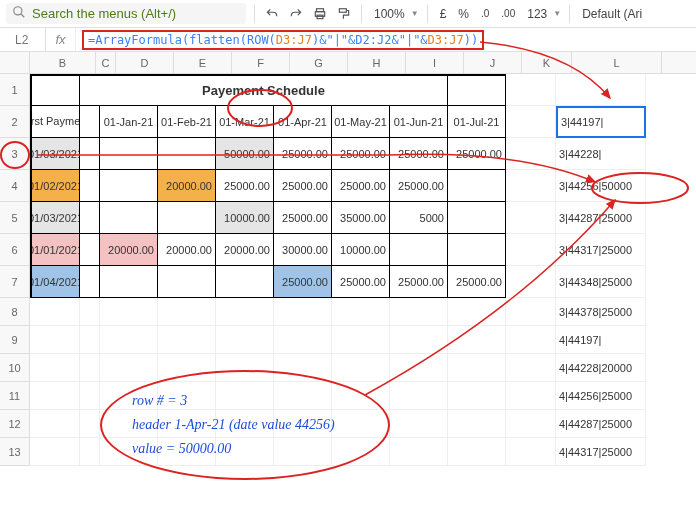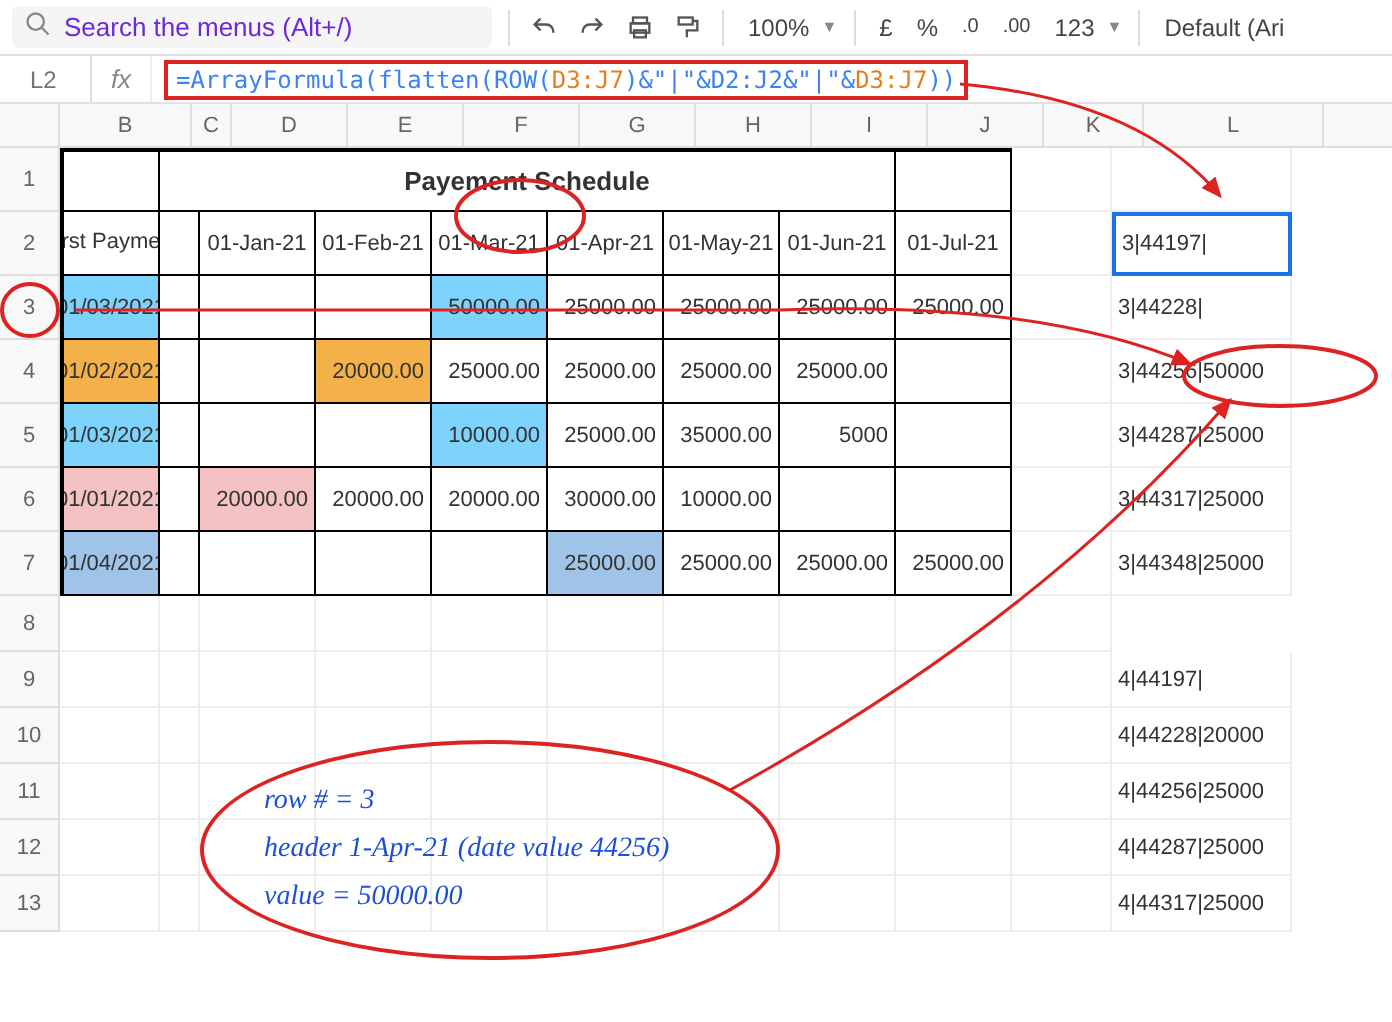--- a/index.html
+++ b/index.html
@@ -1,19 +1,19 @@
 <!DOCTYPE html>
 <html><head>
 <meta charset="utf-8">
 <style>
   * { box-sizing: border-box; margin: 0; padding: 0; }
   body { font-family: Arial, sans-serif; font-size: 12px; background: #fff; color: #333; width: 696px; height: 511px; overflow: hidden; position: relative; }
   
   .toolbar { display: flex; align-items: center; height: 28px; padding: 2px 6px; gap: 4px; border-bottom: 1px solid #e0e0e0; }
-  .search-menus { flex: 0 0 240px; display: flex; align-items: center; gap: 6px; padding: 2px 6px; background: #f5f5f5; border-radius: 3px; color: #6d28d9; font-size: 13px; }
+  .search-menus { flex: 0 0 240px; display: flex; align-items: center; gap: 6px; padding: 2px 6px; background: #f5f5f5; border-radius: 3px; color: #4d7c0f; font-size: 13px; }
   .tb-group { display: flex; align-items: center; gap: 6px; }
   .tb-sep { width: 1px; height: 18px; background: #ddd; margin: 0 4px; }
   .tb-btn { width: 18px; height: 18px; display: flex; align-items: center; justify-content: center; color: #555; cursor: pointer; }
   .tb-text { font-size: 12px; color: #444; cursor: pointer; padding: 2px 4px; }
   .tb-chev { font-size: 8px; color: #888; margin-left: -2px; }
   
   .fbar { display: flex; align-items: center; height: 24px; border-bottom: 1px solid #e0e0e0; }
   .name-box { width: 46px; padding: 2px 15px; font-size: 12px; color: #737373; border-right: 1px solid #ddd; height: 100%; display:flex; align-items:center; }
   .fx { width: 30px; text-align: center; color: #888; font-style: italic; font-size: 13px; border-right: 1px solid #eee; height:100%; display:flex; align-items:center; justify-content:center;}
   .formula { flex: 1; padding: 2px 6px; font-size: 12px; font-family: Consolas, monospace; color: #222; position: relative; }
@@ -45,21 +45,21 @@
   .tbl-t { border-top: 2px solid #000 !important; }
   .tbl-b { border-bottom: 2px solid #000 !important; }
   .tbl-l { border-left: 2px solid #000 !important; }
   .tbl-r { border-right: 2px solid #000 !important; }
   .tbl-i { border-right: 1px solid #000 !important; border-bottom: 1px solid #000 !important; }
   
   .title { font-weight: bold; font-size: 13px; justify-content: center; }
   .center { justify-content: center; text-align:center; }
   
   .bg-orange { background: #f4b14a; }
-  .bg-green { background: #7dd3fc; }
+  .bg-green { background: #e5e5e5; }
   .bg-pink { background: #f4c2c2; }
   .bg-blue { background: #a0c4e8; }
   
   .activecell { border: 2px solid #1a73e8 !important; background: #fff; }
   
   .overlay { position: absolute; top: 0; left: 0; width: 696px; height: 511px; pointer-events: none; z-index: 50; }
   
   .anno-box { position: absolute; left: 100px; top: 370px; width: 290px; height: 110px; border: 2px solid #d22; border-radius: 50%; display: flex; flex-direction: column; justify-content: center; padding: 10px 30px; gap: 8px; }
   .anno-box div { color: #1d4ed8; font-family: "Comic Sans MS", cursive; font-size: 14px; font-style: italic; }
   
@@ -259,20 +259,21 @@
           <div class="c B"></div>
           <div class="c C"></div>
           <div class="c D"></div>
           <div class="c E"></div>
           <div class="c F"></div>
           <div class="c G"></div>
           <div class="c H"></div>
           <div class="c I"></div>
           <div class="c J"></div>
           <div class="c K"></div>
+          <div class="c L">3|44378|25000</div>
         </div>
       <div class="row short">
           <div class="c B"></div>
           <div class="c C"></div>
           <div class="c D"></div>
           <div class="c E"></div>
           <div class="c F"></div>
           <div class="c G"></div>
           <div class="c H"></div>
           <div class="c I"></div>

